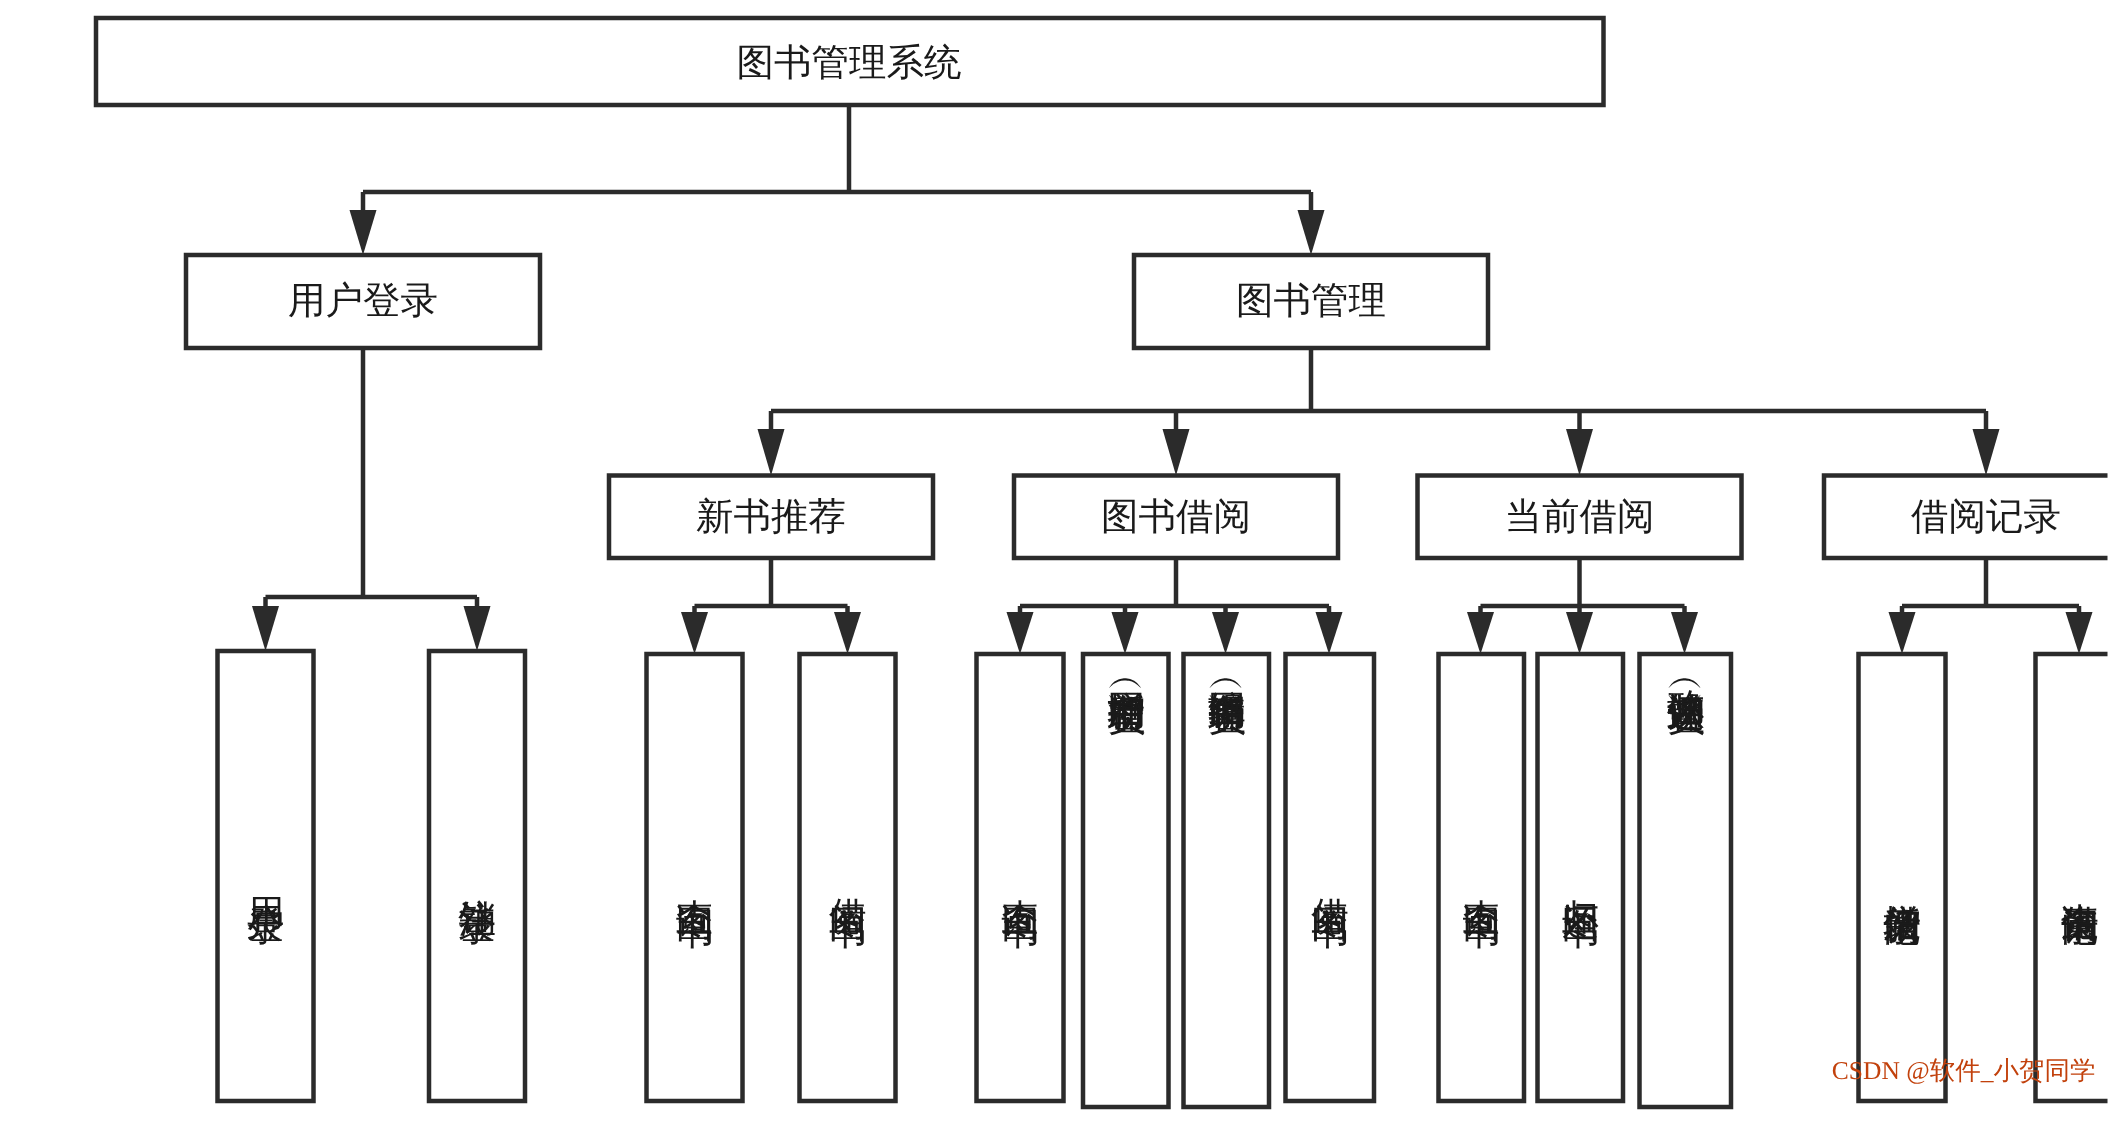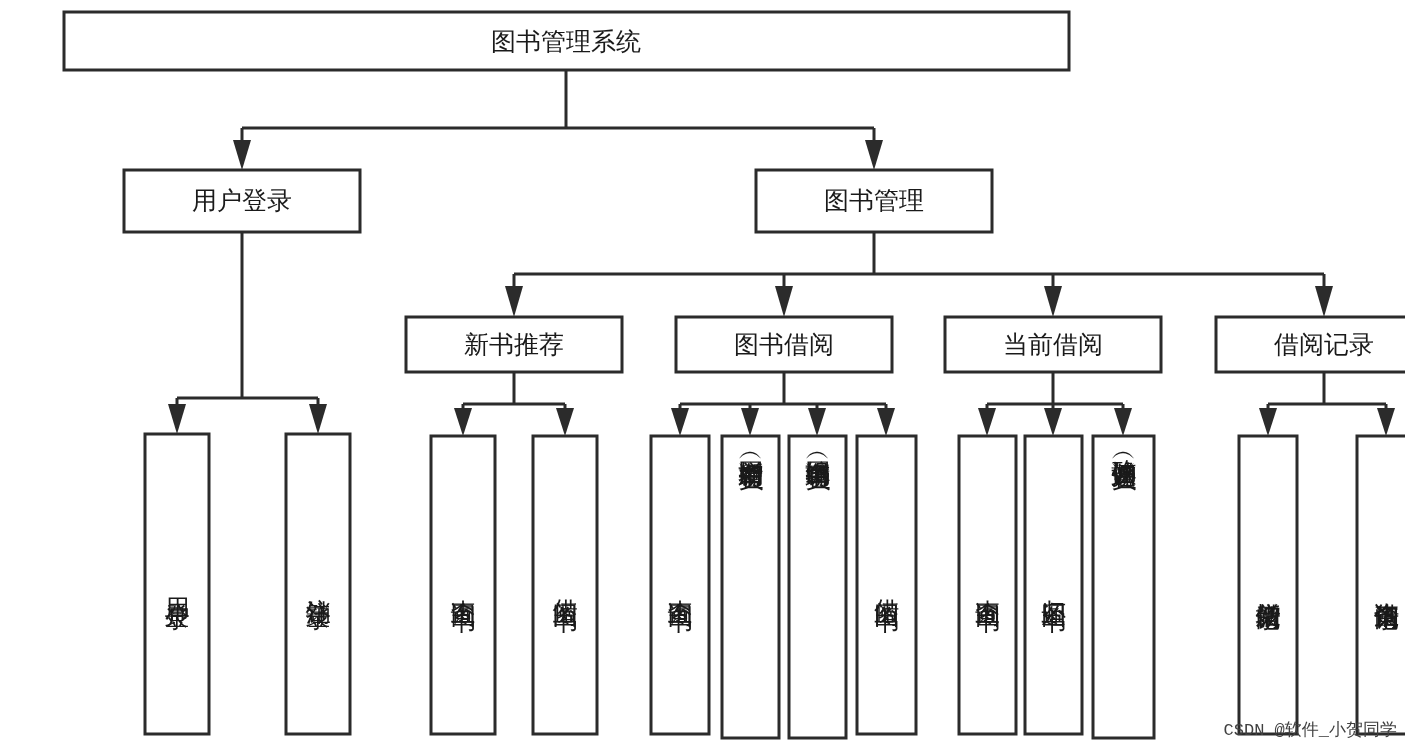--- a/index.html
+++ b/index.html
@@ -47,24 +47,24 @@
     stroke-width: 3;
     fill: none;
   }
   .arrow-head {
     fill: #2b2b2b;
     stroke: none;
   }
   .watermark {
     position: absolute;
     right: 8px;
-    bottom: 6px;
-    font-family: Liberation Mono, monospace;
+    bottom: 22px;
+    font-family: Liberation Serif, serif;
     font-size: 17px;
-    color: #404040;
+    color: #c2410c;
     white-space: nowrap;
     pointer-events: none;
   }
 </style>
 </head>
 <body>
 
 <div id="chart-root">
 <svg width="1405" height="747" viewBox="0 0 1405 747" xmlns="http://www.w3.org/2000/svg">
 

